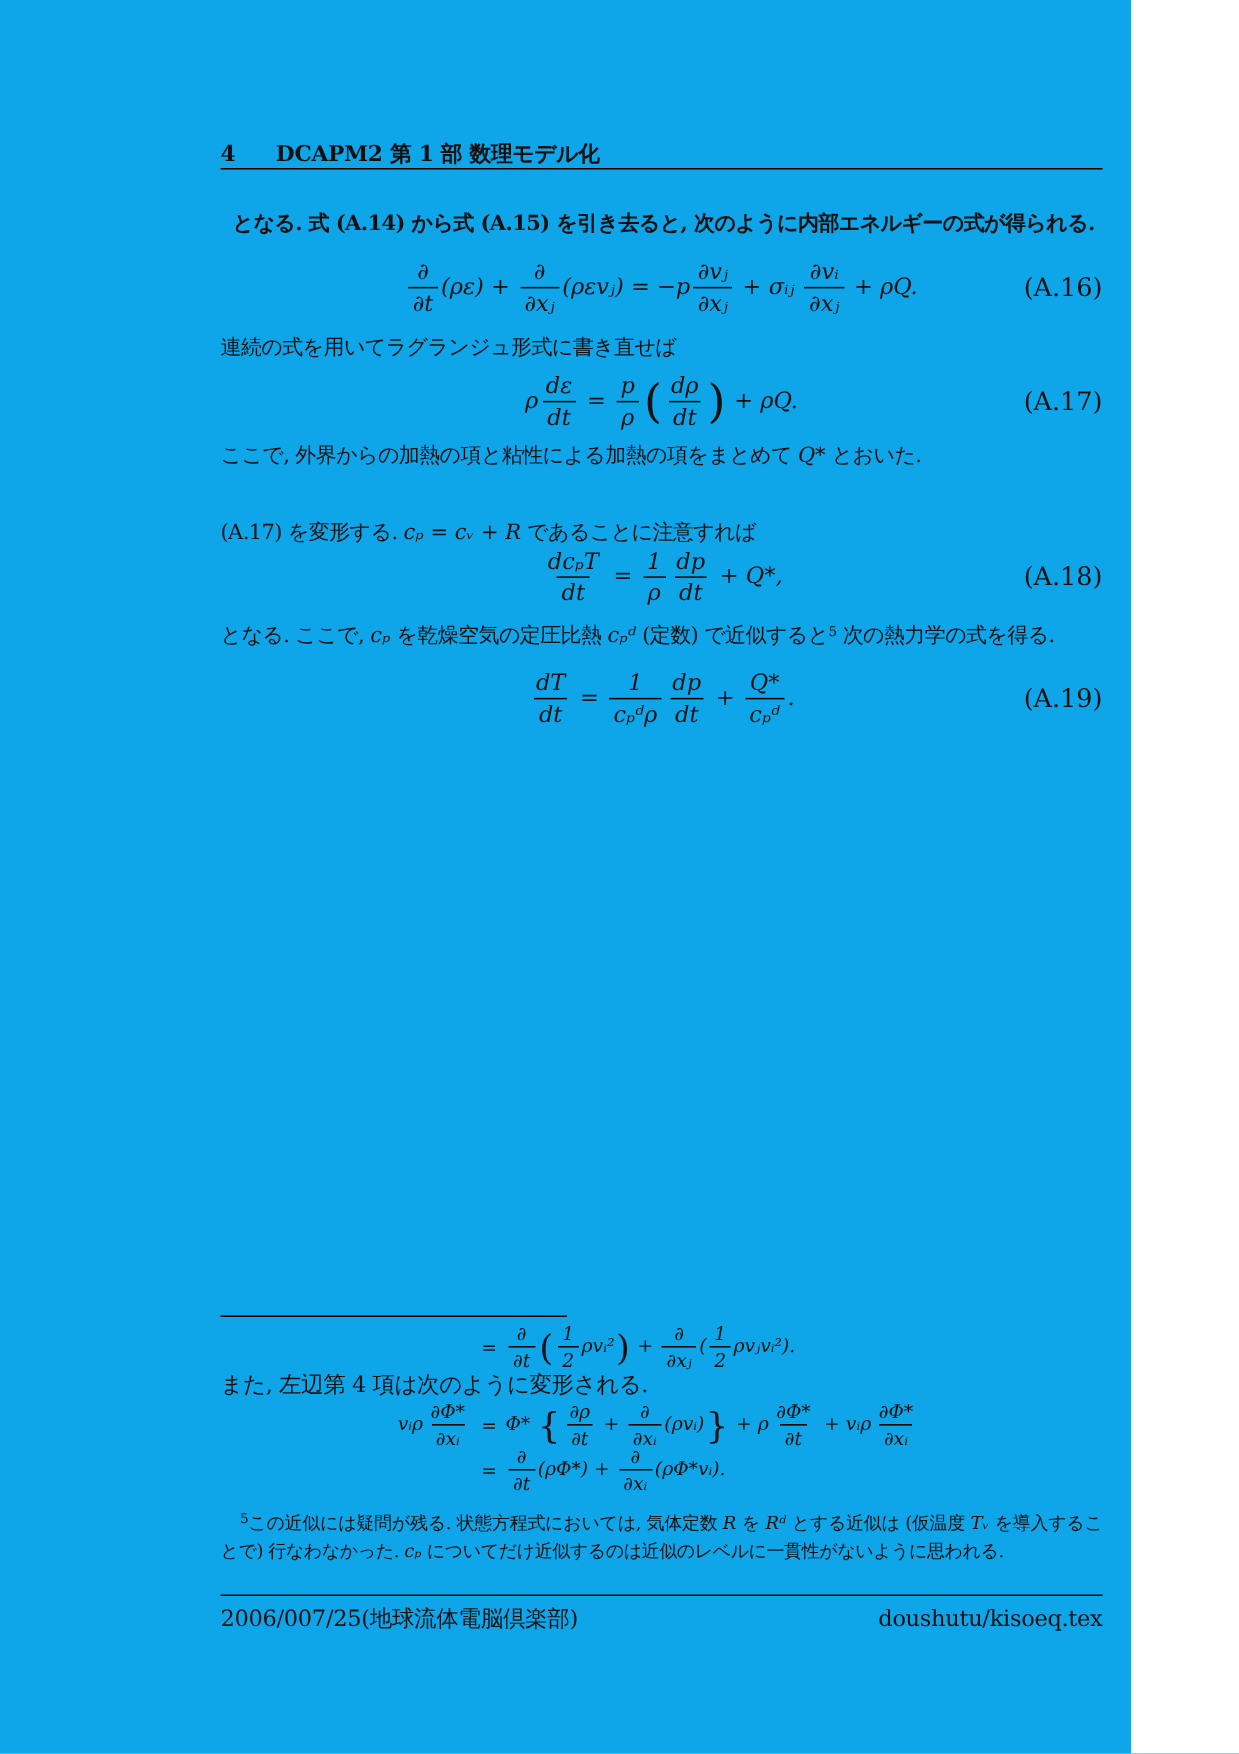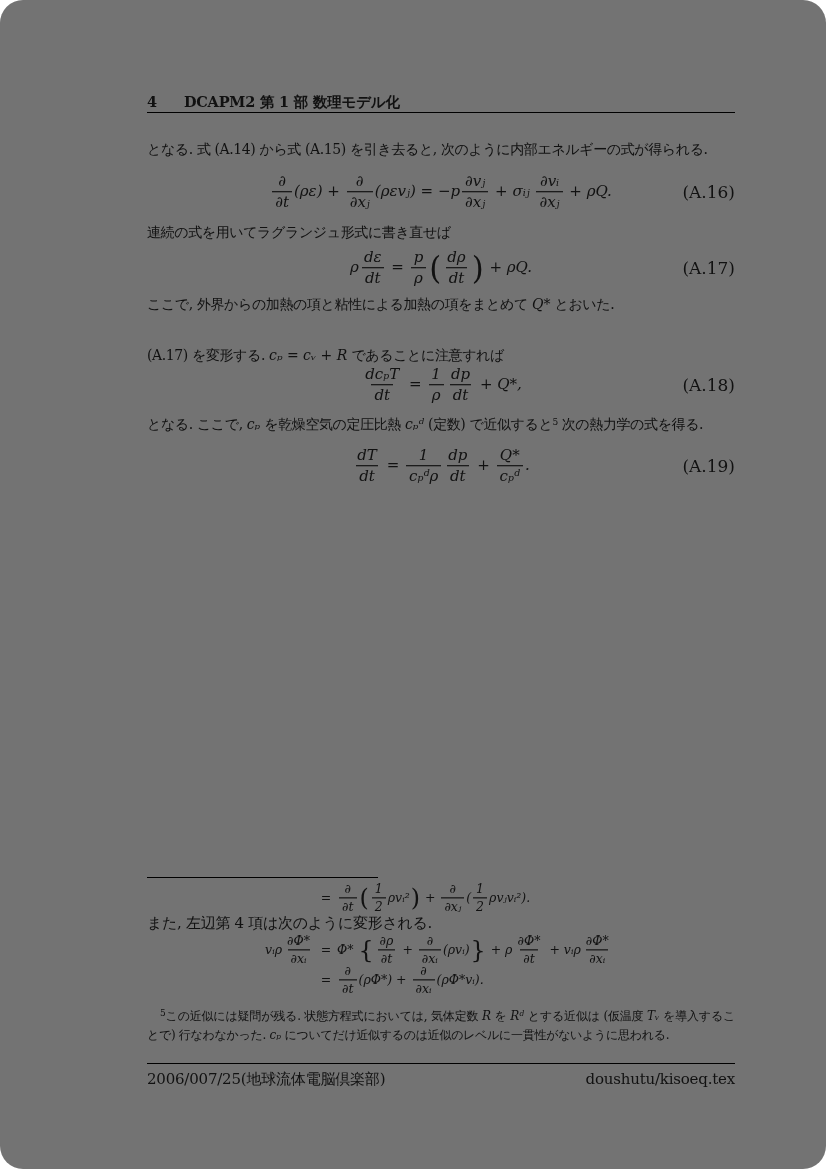--- a/index.html
+++ b/index.html
@@ -1,38 +1,37 @@
 <!DOCTYPE html>
 <html><head>
 <meta charset="utf-8">
 <style>
   html, body { margin: 0; padding: 0; }
   body { background: #ffffff; }
   .page {
     position: relative;
-    width: 826px; height: 1169px;
-    background: #737373;
+    width: 754px; height: 1169px;
+    background: #0ea5e9;
     color: #111;
     font-family: "DejaVu Serif", "Liberation Serif", serif;
     overflow: hidden;
-    border-radius: 23px;
   }
   .content { position: absolute; left: 147px; top: 0; width: 588px; height: 100%; }
   .abs { position: absolute; }
 
   
   .hdr { top: 93px; left: 0; width: 100%; display: flex; justify-content: space-between;
          font-weight: bold; font-size: 14.5px; letter-spacing: -0.2px; white-space: nowrap; }
   .pgnum { margin-right: 27px; }
   .applbl { margin-right: 22px; letter-spacing: 2px; }
   .hdr-rule { top: 112px; left: 0; width: 100%; height: 1px; background: #000; }
 
   
   .para { font-size: 14px; letter-spacing: -0.4px; white-space: nowrap; line-height: 17px; }
-  .p1 { top: 141px; left: 0; }
+  .p1 { top: 141px; left: 8px; font-weight: bold; }
   .p2 { top: 224px; left: 0; }
   .p3l1 { top: 296px; left: 0; }
   .p3l2 { top: 321px; left: 0; }
   .p3l3 { top: 347px; left: 0; }
   .p4 { top: 414px; left: 0; }
   .mvar { font-style: italic; letter-spacing: 0; font-family: "DejaVu Serif", serif; }
 
   
   .eq { left: 0; width: 100%; text-align: center; font-size: 15px; font-style: italic;
         transform: translateY(-50%); white-space: nowrap; }

